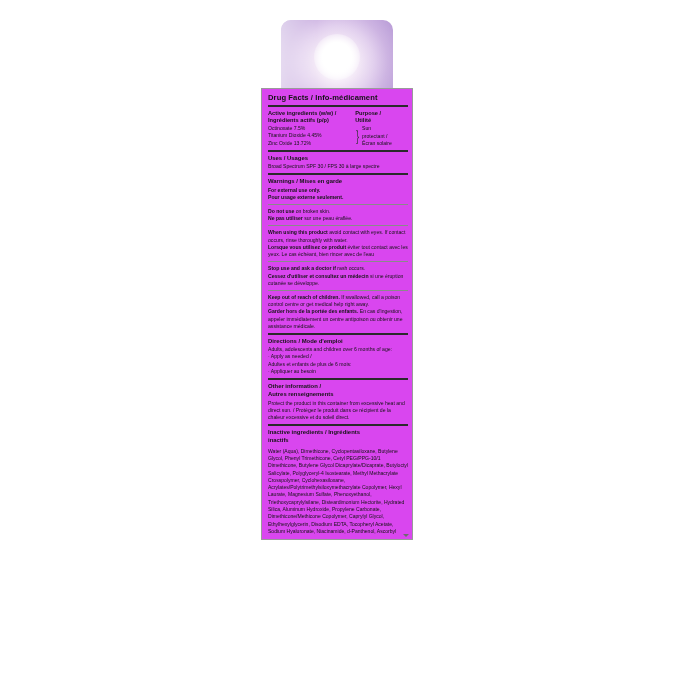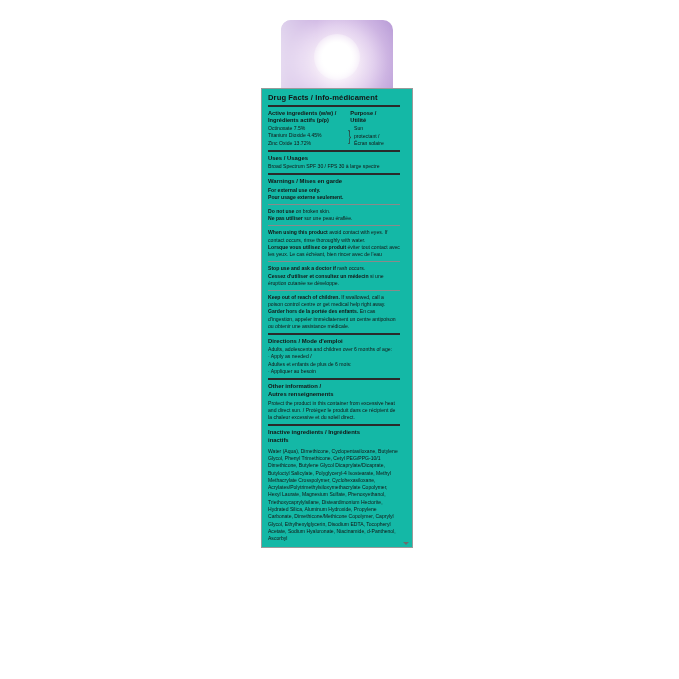--- a/index.html
+++ b/index.html
@@ -50,25 +50,25 @@
     width: 46px;
     height: 46px;
     border-radius: 50%;
     background: radial-gradient(circle, #ffffff 0%, #ffffff 45%, rgba(255,255,255,0.35) 70%, rgba(255,255,255,0) 100%);
   }
 
   
   #label {
     position: relative;
     width: 152px;
-    background: #14b8a6;
+    background: #d946ef;
     border: 1px solid #9a9a9a;
     border-top: 1px solid #9a9a9a;
     box-sizing: border-box;
-    padding: 5px 12px 4px 6px;
+    padding: 5px 4px 4px 6px;
     font-size: 5.1px;
     line-height: 1.42;
     color: #141414;
   }
 
   .rule {
     border: 0;
     border-top: 1px solid #3a3a3a;
     margin: 3px 0 3px 0;
   }

